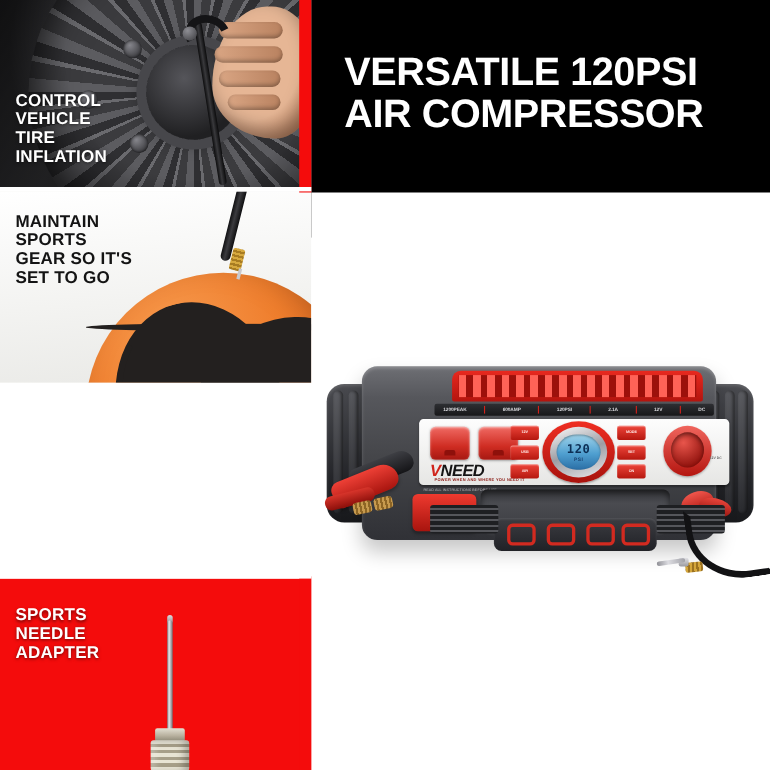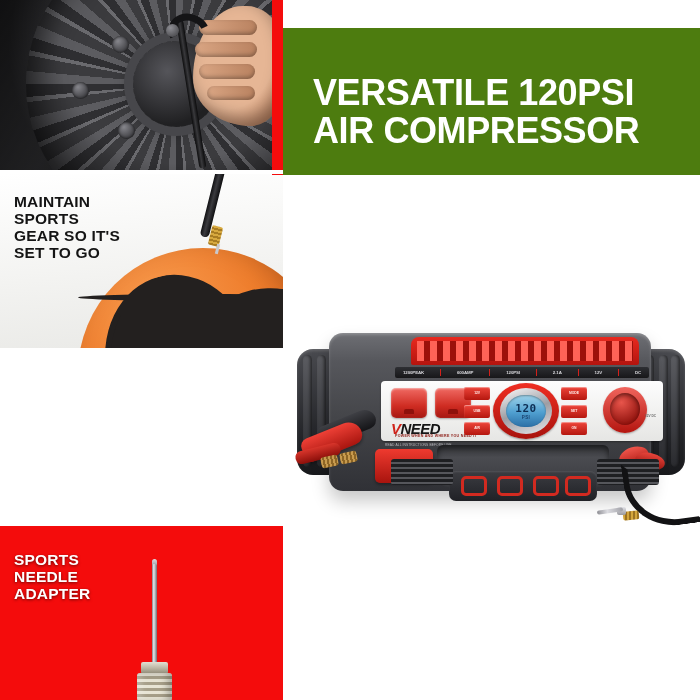--- a/index.html
+++ b/index.html
@@ -134,21 +134,21 @@
      box-shadow:inset -4px 0 8px rgba(0,0,0,0.28), inset 4px 0 6px rgba(255,255,255,0.3); }
 
   
   .divider { position:absolute; left:0; width:283px; height:4px; background:#ffffff; z-index:30; }
 
   
   #left-red-edge { position:absolute; left:272px; top:0; width:11px; height:175px; background:#f40c0c; z-index:25; }
   #left-red-edge2 { position:absolute; left:272px; top:524px; width:11px; height:176px; background:#f40c0c; z-index:25; }
 
   
-  #header { position:absolute; left:283px; top:0; width:417px; height:216px; background:#4d7c0f;margin-top:28px; }
+  #header { position:absolute; left:283px; top:0; width:417px; height:216px; background:#000000; }
   #header-title { position:absolute; left:30px; top:46px; width:380px;
      color:#ffffff; font-weight:700; font-size:36px; line-height:1.06;
      letter-spacing:-0.4px; text-transform:uppercase; font-stretch:condensed;
      white-space:pre-line; }
 
   #product-area { position:absolute; left:283px; top:175px; width:417px; height:525px; background:#ffffff; }
 
   
   #product { position:absolute; left:12px; top:140px; width:392px; height:225px; }
 
@@ -320,20 +320,24 @@
         <div id="hand">
           <div class="finger" style="left:6px; top:14px; width:58px; height:15px;"></div>
           <div class="finger" style="left:2px; top:36px; width:62px; height:15px;"></div>
           <div class="finger" style="left:6px; top:58px; width:56px; height:15px;"></div>
           <div class="finger" style="left:14px; top:80px; width:48px; height:14px;"></div>
         </div>
         <div id="hose1"></div>
         <div id="hose1b"></div>
         <div id="valve"></div>
       </div>
+      <div class="panel-caption cap-white" id="cap-tire">CONTROL
+VEHICLE
+TIRE
+INFLATION</div>
     </div>
     <div class="divider" style="top:170px;"></div>
 
     <div class="panel" id="panel-ball">
       <div id="ball-bg">
         <div id="basketball">
           <div class="bbseam" id="bbseam-h"></div>
           <div class="bbseam" id="bbseam-c"></div>
           <div class="bbseam" id="bbseam-c2"></div>
         </div>

